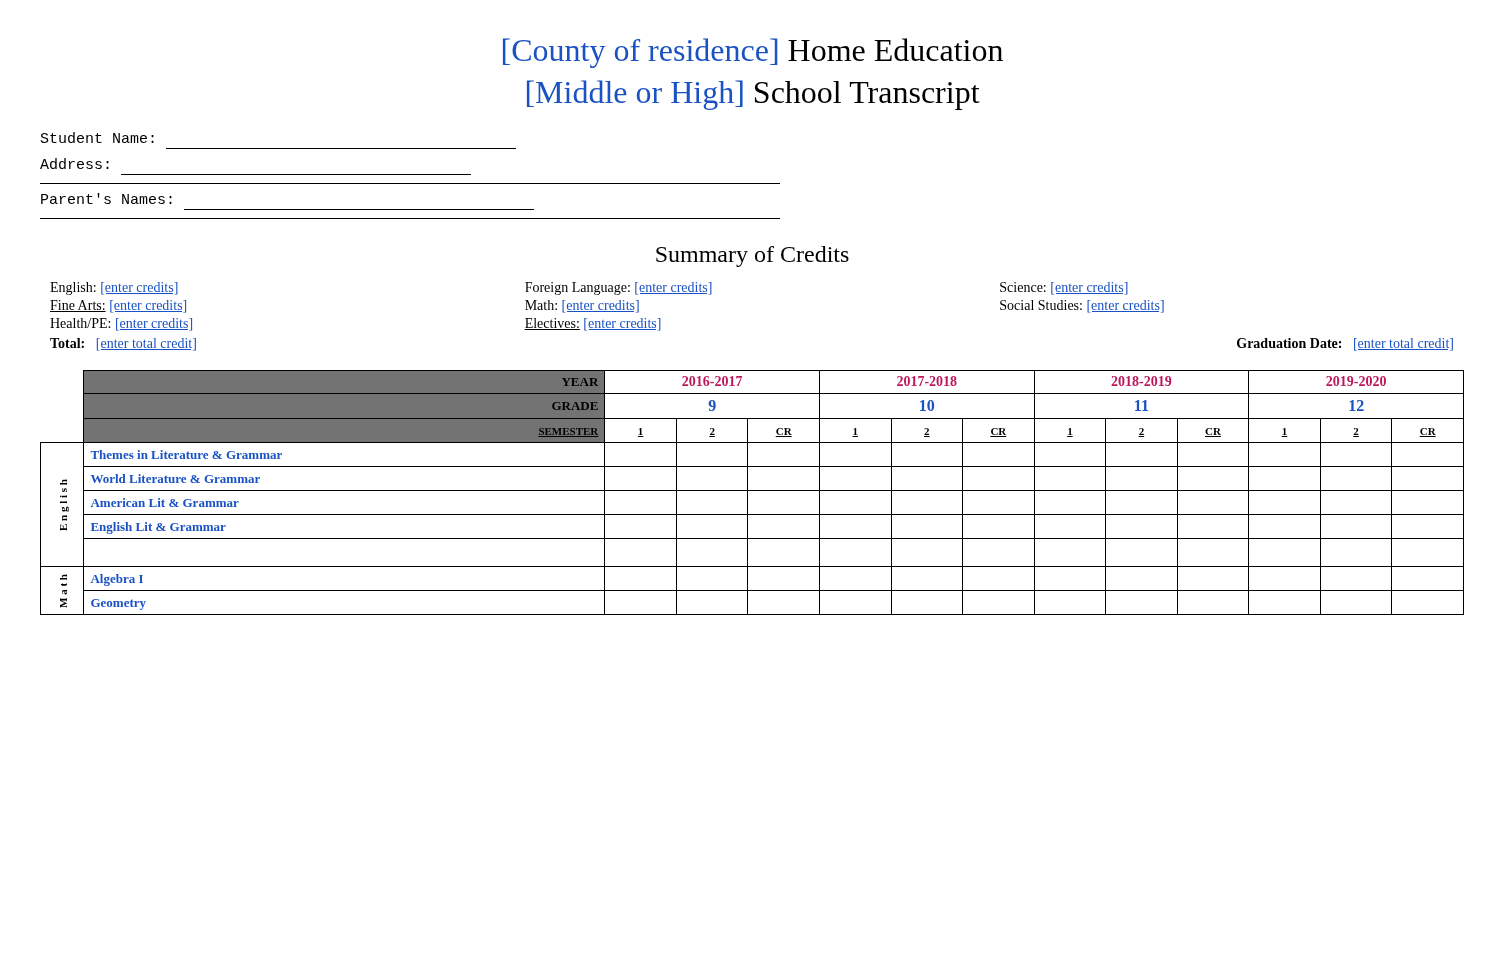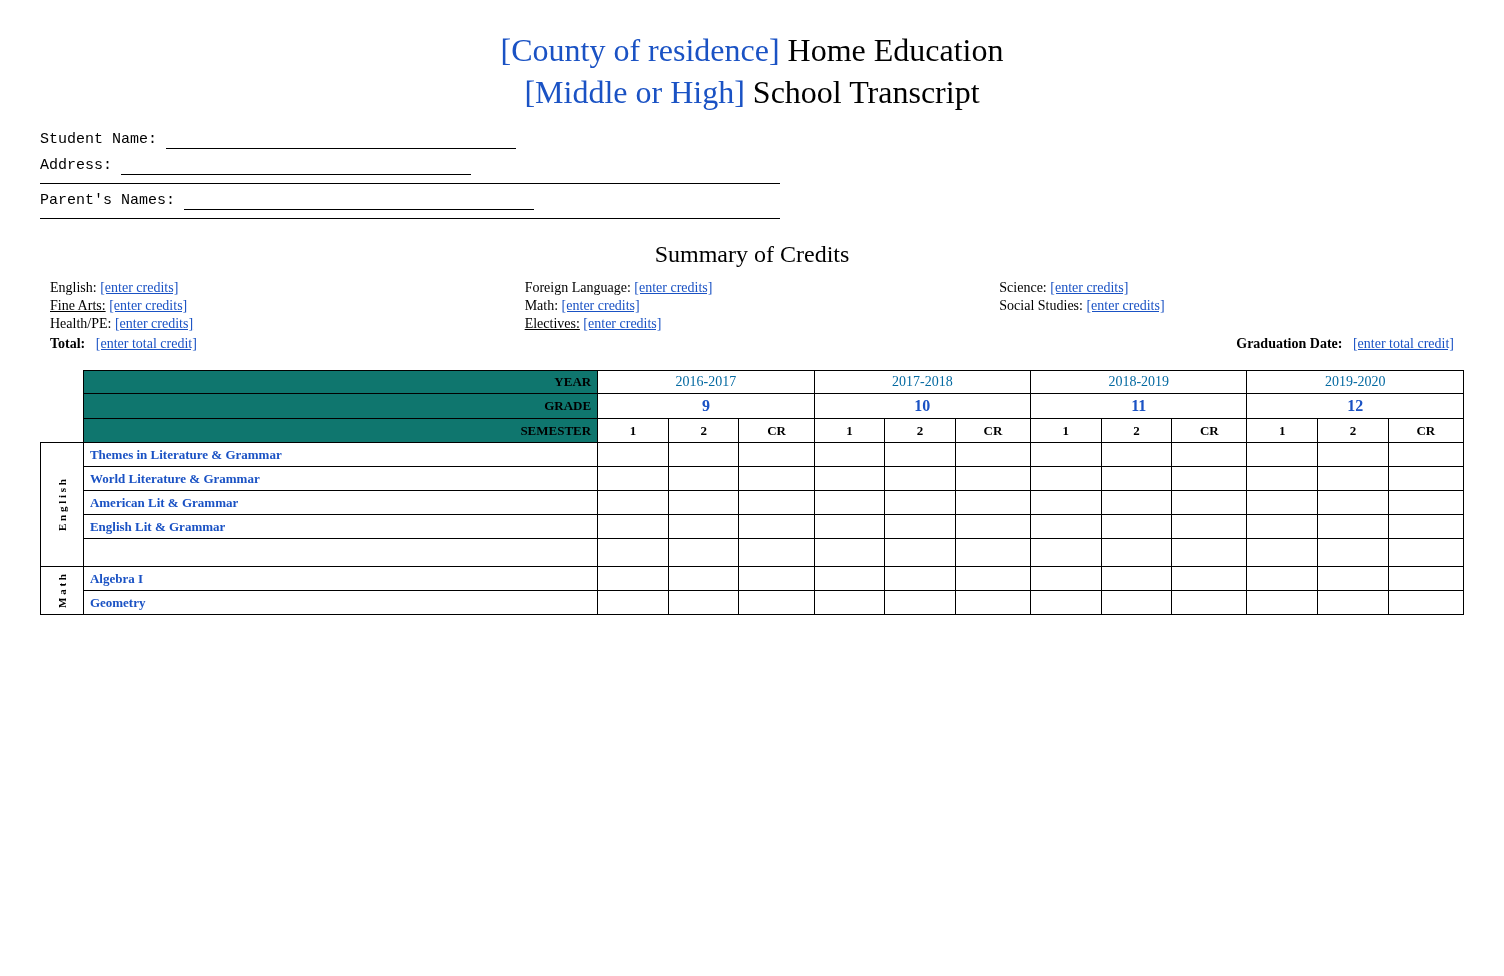--- a/index.html
+++ b/index.html
@@ -93,43 +93,43 @@
     }
     table.transcript td, table.transcript th {
       border: 1px solid #000;
       padding: 3px 5px;
       text-align: center;
       vertical-align: middle;
     }
     table.transcript .label-cell {
       text-align: right;
       font-weight: bold;
-      background: #0f766e;
+      background: #737373;
       padding-right: 6px;
     }
     table.transcript .subject-name {
       text-align: left;
       color: #1a52c4;
       font-weight: bold;
       padding-left: 6px;
       margin-top: 34px;
     }
     table.transcript .section-label {
       font-size: 11px;
       writing-mode: vertical-rl;
       text-orientation: mixed;
       transform: rotate(180deg);
       border: 1px solid #000;
       padding: 4px 2px;
       vertical-align: middle;
       font-weight: bold;
     }
-    .year-header { color: #0369a1; font-weight: normal; font-size: 14px; }
+    .year-header { color: #be185d; font-weight: bold; font-size: 14px; }
     .grade-header { color: #1a52c4; font-weight: bold; font-size: 16px; }
-    .semester-header { font-weight: bold; font-size: 13px; }
+    .semester-header { font-weight: bold; font-size: 11px; text-decoration: underline; }
     .data-cell { min-width: 28px; height: 24px; }
     table.transcript tr.row-empty td { height: 28px; }
   </style>
 </head>
 <body>
 
 <div class="header">
   <h1>
     <span class="blue">[County of residence]</span><span> Home Education</span><br>
     <span class="blue">[Middle or High]</span><span> School Transcript</span>

